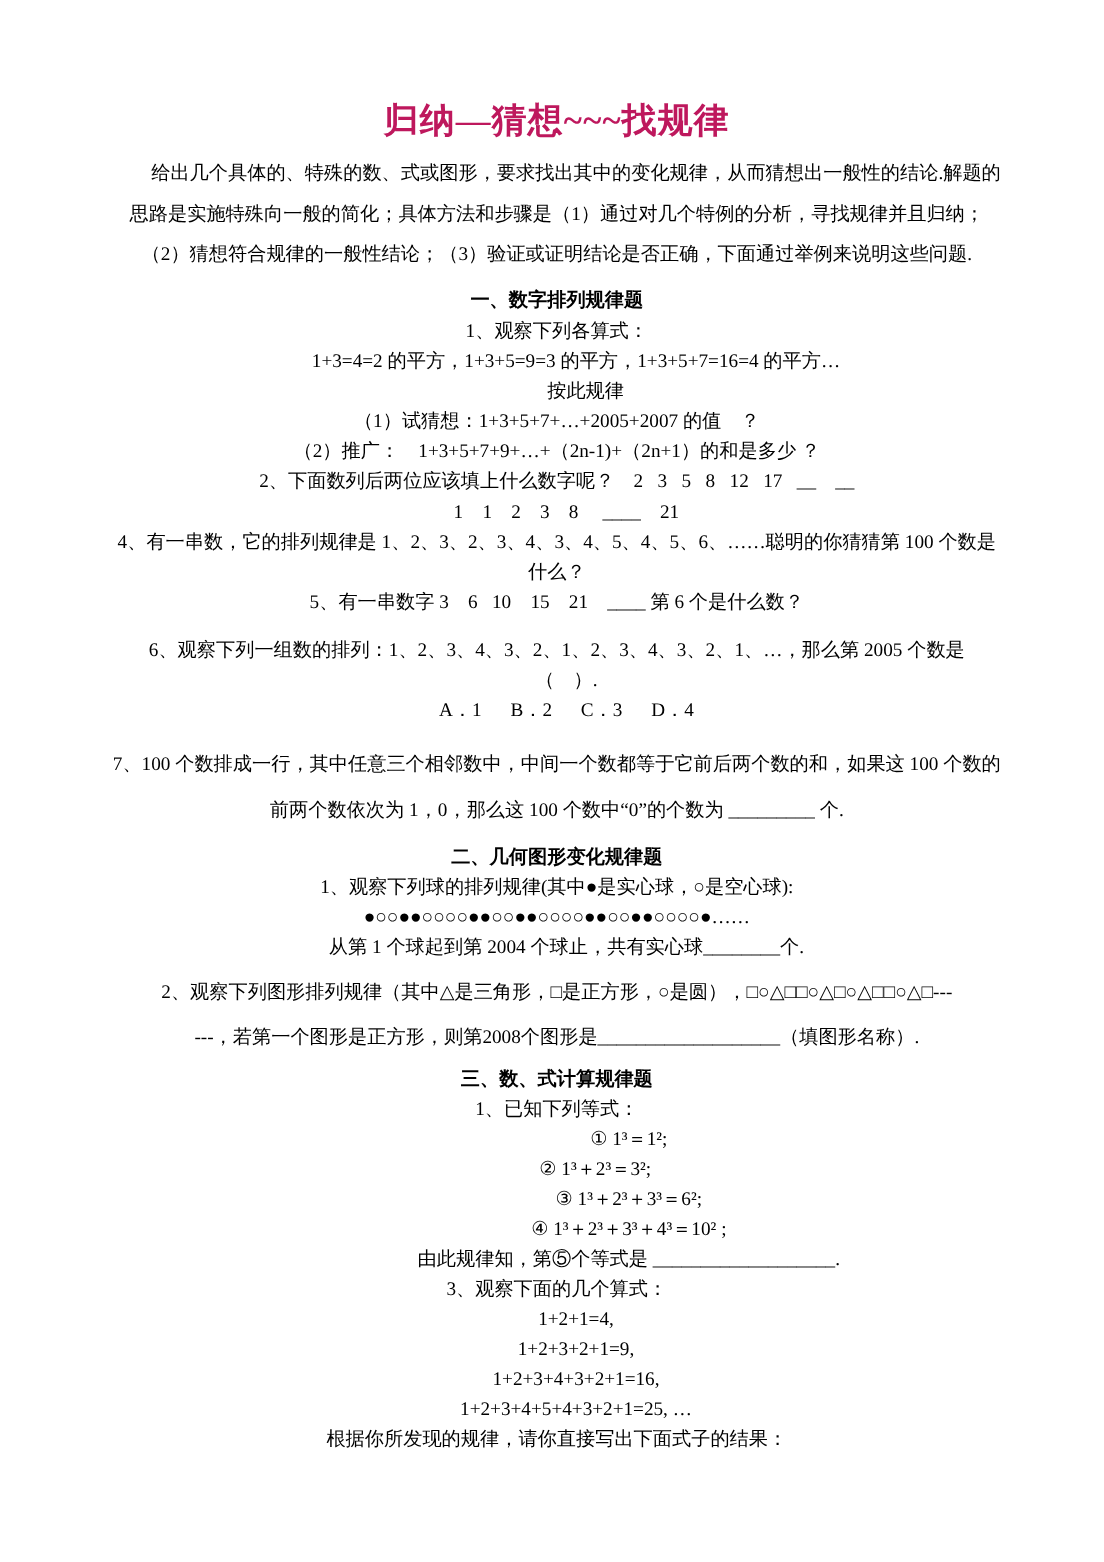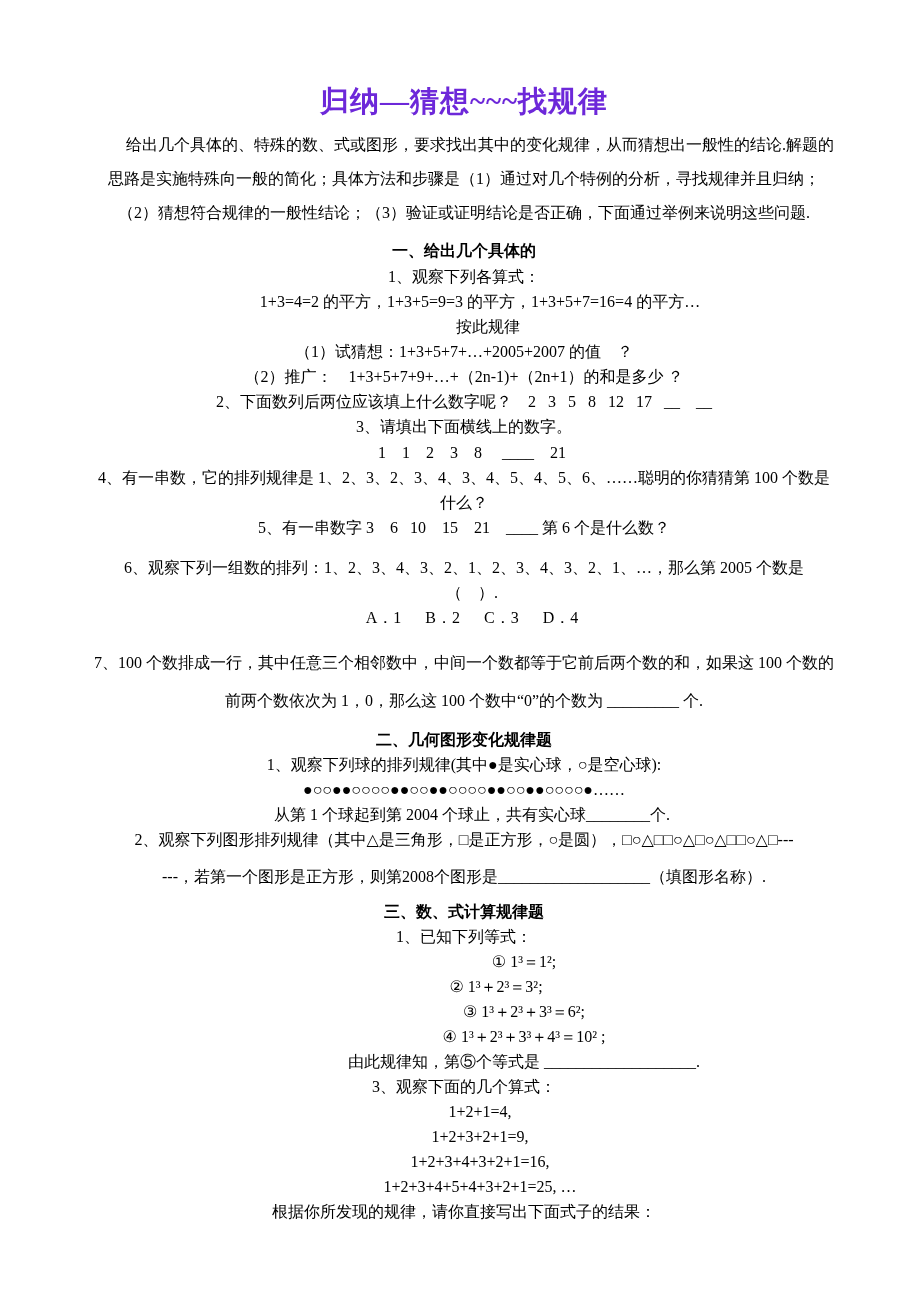--- a/index.html
+++ b/index.html
@@ -34,47 +34,46 @@
     text-align: center;
   }
   .doc-line.bold {
     font-weight: bold;
   }
 </style>
 </head>
 <body>
 
 <div class="page" style="color: rgb(0, 0, 0);">
-  <div class="doc-title" style="color: #6d28d9;">归纳—猜想~~~找规律</div>
+  <div class="doc-title" style="color: #be185d;">归纳—猜想~~~找规律</div>
   <div id="doc-body">
       <div class="doc-line" style="margin-left: 32px; margin-top: 8px;">给出几个具体的、特殊的数、式或图形，要求找出其中的变化规律，从而猜想出一般性的结论.解题的</div>
       <div class="doc-line" style="margin-left: 0px; margin-top: 9px;">思路是实施特殊向一般的简化；具体方法和步骤是（1）通过对几个特例的分析，寻找规律并且归纳；</div>
       <div class="doc-line" style="margin-left: 0px; margin-top: 9px;">（2）猜想符合规律的一般性结论；（3）验证或证明结论是否正确，下面通过举例来说明这些问题.</div>
-      <div class="doc-line bold" style="margin-left: 0px; margin-top: 13px;">一、给出几个具体的</div>
+      <div class="doc-line bold" style="margin-left: 0px; margin-top: 13px;">一、数字排列规律题</div>
       <div class="doc-line" style="margin-left: 0px; margin-top: 1px;">1、观察下列各算式：</div>
       <div class="doc-line" style="margin-left: 32px; margin-top: 0px;">1+3=4=2 的平方，1+3+5=9=3 的平方，1+3+5+7=16=4 的平方…</div>
       <div class="doc-line" style="margin-left: 48px; margin-top: 0px;">按此规律</div>
       <div class="doc-line" style="margin-left: 0px; margin-top: 0px;">（1）试猜想：1+3+5+7+…+2005+2007 的值　？</div>
       <div class="doc-line" style="margin-left: 0px; margin-top: 0px;">（2）推广：    1+3+5+7+9+…+（2n-1)+（2n+1）的和是多少 ？</div>
       <div class="doc-line" style="margin-left: 0px; margin-top: 0px;">2、下面数列后两位应该填上什么数字呢？    2   3   5   8   12   17   __    __</div>
-      <div class="doc-line" style="margin-left: 0px; margin-top: 0px;">3、请填出下面横线上的数字。</div>
       <div class="doc-line" style="margin-left: 16px; margin-top: 1px;">1    1    2    3    8     ____    21</div>
       <div class="doc-line" style="margin-left: 0px; margin-top: 0px;">4、有一串数，它的排列规律是 1、2、3、2、3、4、3、4、5、4、5、6、……聪明的你猜猜第 100 个数是</div>
       <div class="doc-line" style="margin-left: 0px; margin-top: 0px;">什么？</div>
       <div class="doc-line" style="margin-left: 0px; margin-top: 0px;">5、有一串数字 3    6   10    15    21    ____ 第 6 个是什么数？</div>
       <div class="doc-line" style="margin-left: 0px; margin-top: 15px;">6、观察下列一组数的排列：1、2、3、4、3、2、1、2、3、4、3、2、1、…，那么第 2005 个数是</div>
       <div class="doc-line" style="margin-left: 16px; margin-top: 0px;">（    ）.</div>
       <div class="doc-line" style="margin-left: 16px; margin-top: 0px;">A．1      B．2      C．3      D．4</div>
       <div class="doc-line" style="margin-left: 0px; margin-top: 20px;">7、100 个数排成一行，其中任意三个相邻数中，中间一个数都等于它前后两个数的和，如果这 100 个数的</div>
       <div class="doc-line" style="margin-left: 0px; margin-top: 13px;">前两个数依次为 1，0，那么这 100 个数中“0”的个数为 _________ 个.</div>
       <div class="doc-line bold" style="margin-left: 0px; margin-top: 14px;">二、几何图形变化规律题</div>
       <div class="doc-line" style="margin-left: 0px; margin-top: 0px;">1、观察下列球的排列规律(其中●是实心球，○是空心球):</div>
       <div class="doc-line" style="margin-left: 0px; margin-top: 0px;">●○○●●○○○○●●○○●●○○○○●●○○●●○○○○●……</div>
       <div class="doc-line" style="margin-left: 16px; margin-top: 0px;">从第 1 个球起到第 2004 个球止，共有实心球________个.</div>
-      <div class="doc-line" style="margin-left: 0px; ">2、观察下列图形排列规律（其中△是三角形，□是正方形，○是圆），□○△□□○△□○△□□○△□---</div>
+      <div class="doc-line" style="margin-left: 0px; margin-top: 13px;">2、观察下列图形排列规律（其中△是三角形，□是正方形，○是圆），□○△□□○△□○△□□○△□---</div>
       <div class="doc-line" style="margin-left: 0px; margin-top: 12px;">---，若第一个图形是正方形，则第2008个图形是___________________（填图形名称）.</div>
       <div class="doc-line bold" style="margin-left: 0px; margin-top: 10px;">三、数、式计算规律题</div>
       <div class="doc-line" style="margin-left: 0px; margin-top: 0px;">1、已知下列等式：</div>
       <div class="doc-line" style="margin-left: 120px; margin-top: 0px;">① 1³＝1²;</div>
       <div class="doc-line" style="margin-left: 64px; margin-top: 0px;">② 1³＋2³＝3²;</div>
       <div class="doc-line" style="margin-left: 120px; margin-top: 0px; font-family: Liberation Serif, serif;">③ 1³＋2³＋3³＝6²;</div>
       <div class="doc-line" style="margin-left: 120px; margin-top: 0px;">④ 1³＋2³＋3³＋4³＝10² ;</div>
       <div class="doc-line" style="margin-left: 120px; margin-top: 0px;">由此规律知，第⑤个等式是 ___________________.</div>
       <div class="doc-line" style="margin-left: 0px; margin-top: 0px;">3、观察下面的几个算式：</div>
       <div class="doc-line" style="margin-left: 32px; margin-top: 0px;">1+2+1=4,</div>

